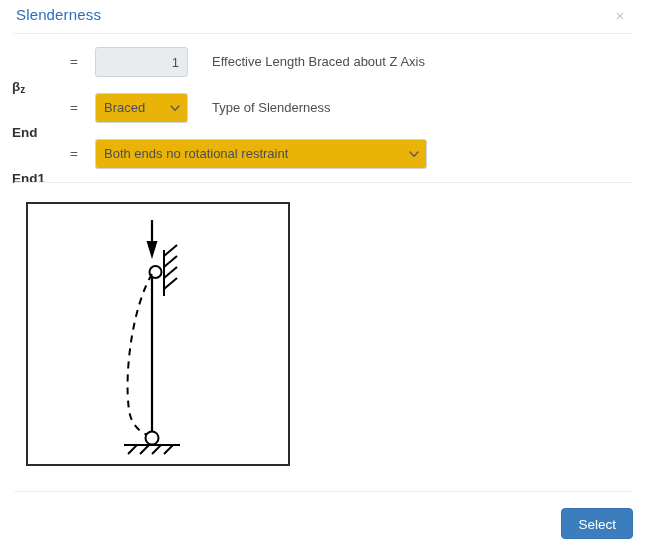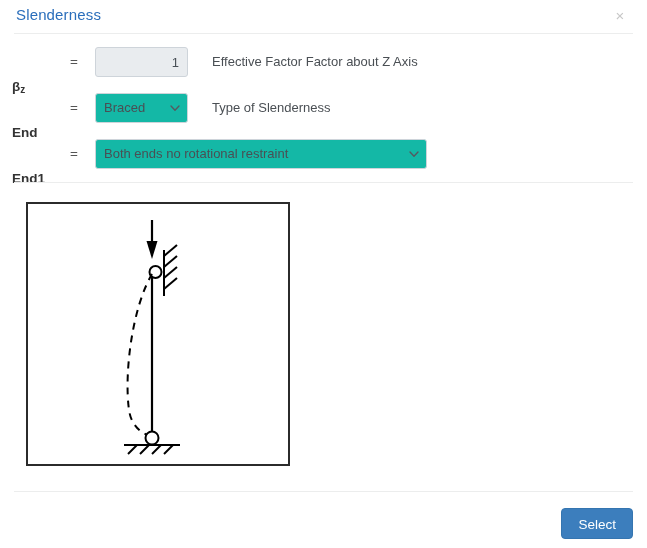--- a/index.html
+++ b/index.html
@@ -118,21 +118,21 @@
     text-align: right;
     padding: 0 8px;
     outline: none;
   }
 
   .select-box {
     box-sizing: border-box;
     height: 30px;
     border: 1px solid #ced4da;
     border-radius: 3px;
-    background: #14b8a6;
+    background: #eab308;
     color: #4a4f54;
     font-size: 13px;
     line-height: 28px;
     padding: 0 26px 13px 8px;
     position: relative;
     cursor: pointer;
     white-space: nowrap;
     overflow: hidden;
   }
   .select-box.small { width: 93px; }
@@ -209,21 +209,21 @@
 <div class="divider top"></div>
 
 <div class="form-area">
 
   <div class="form-row row-beta">
     <div class="field-label"><span>β</span><span class="sub">z</span></div>
     <div class="equals">=</div>
     <div class="control-wrap">
       <input class="text-input" type="text" readonly="" value="1" style="">
     </div>
-    <div class="field-hint hint-beta">Effective Factor Factor about Z Axis</div>
+    <div class="field-hint hint-beta">Effective Length Braced about Z Axis</div>
   </div>
 
   <div class="form-row row-end">
     <div class="field-label"><span>End</span></div>
     <div class="equals">=</div>
     <div class="control-wrap">
       <div class="select-box small">
         <span>Braced</span>
         <span class="chevron-down-icon">
           <svg viewBox="0 0 10 7" width="10" height="7" aria-hidden="true">

